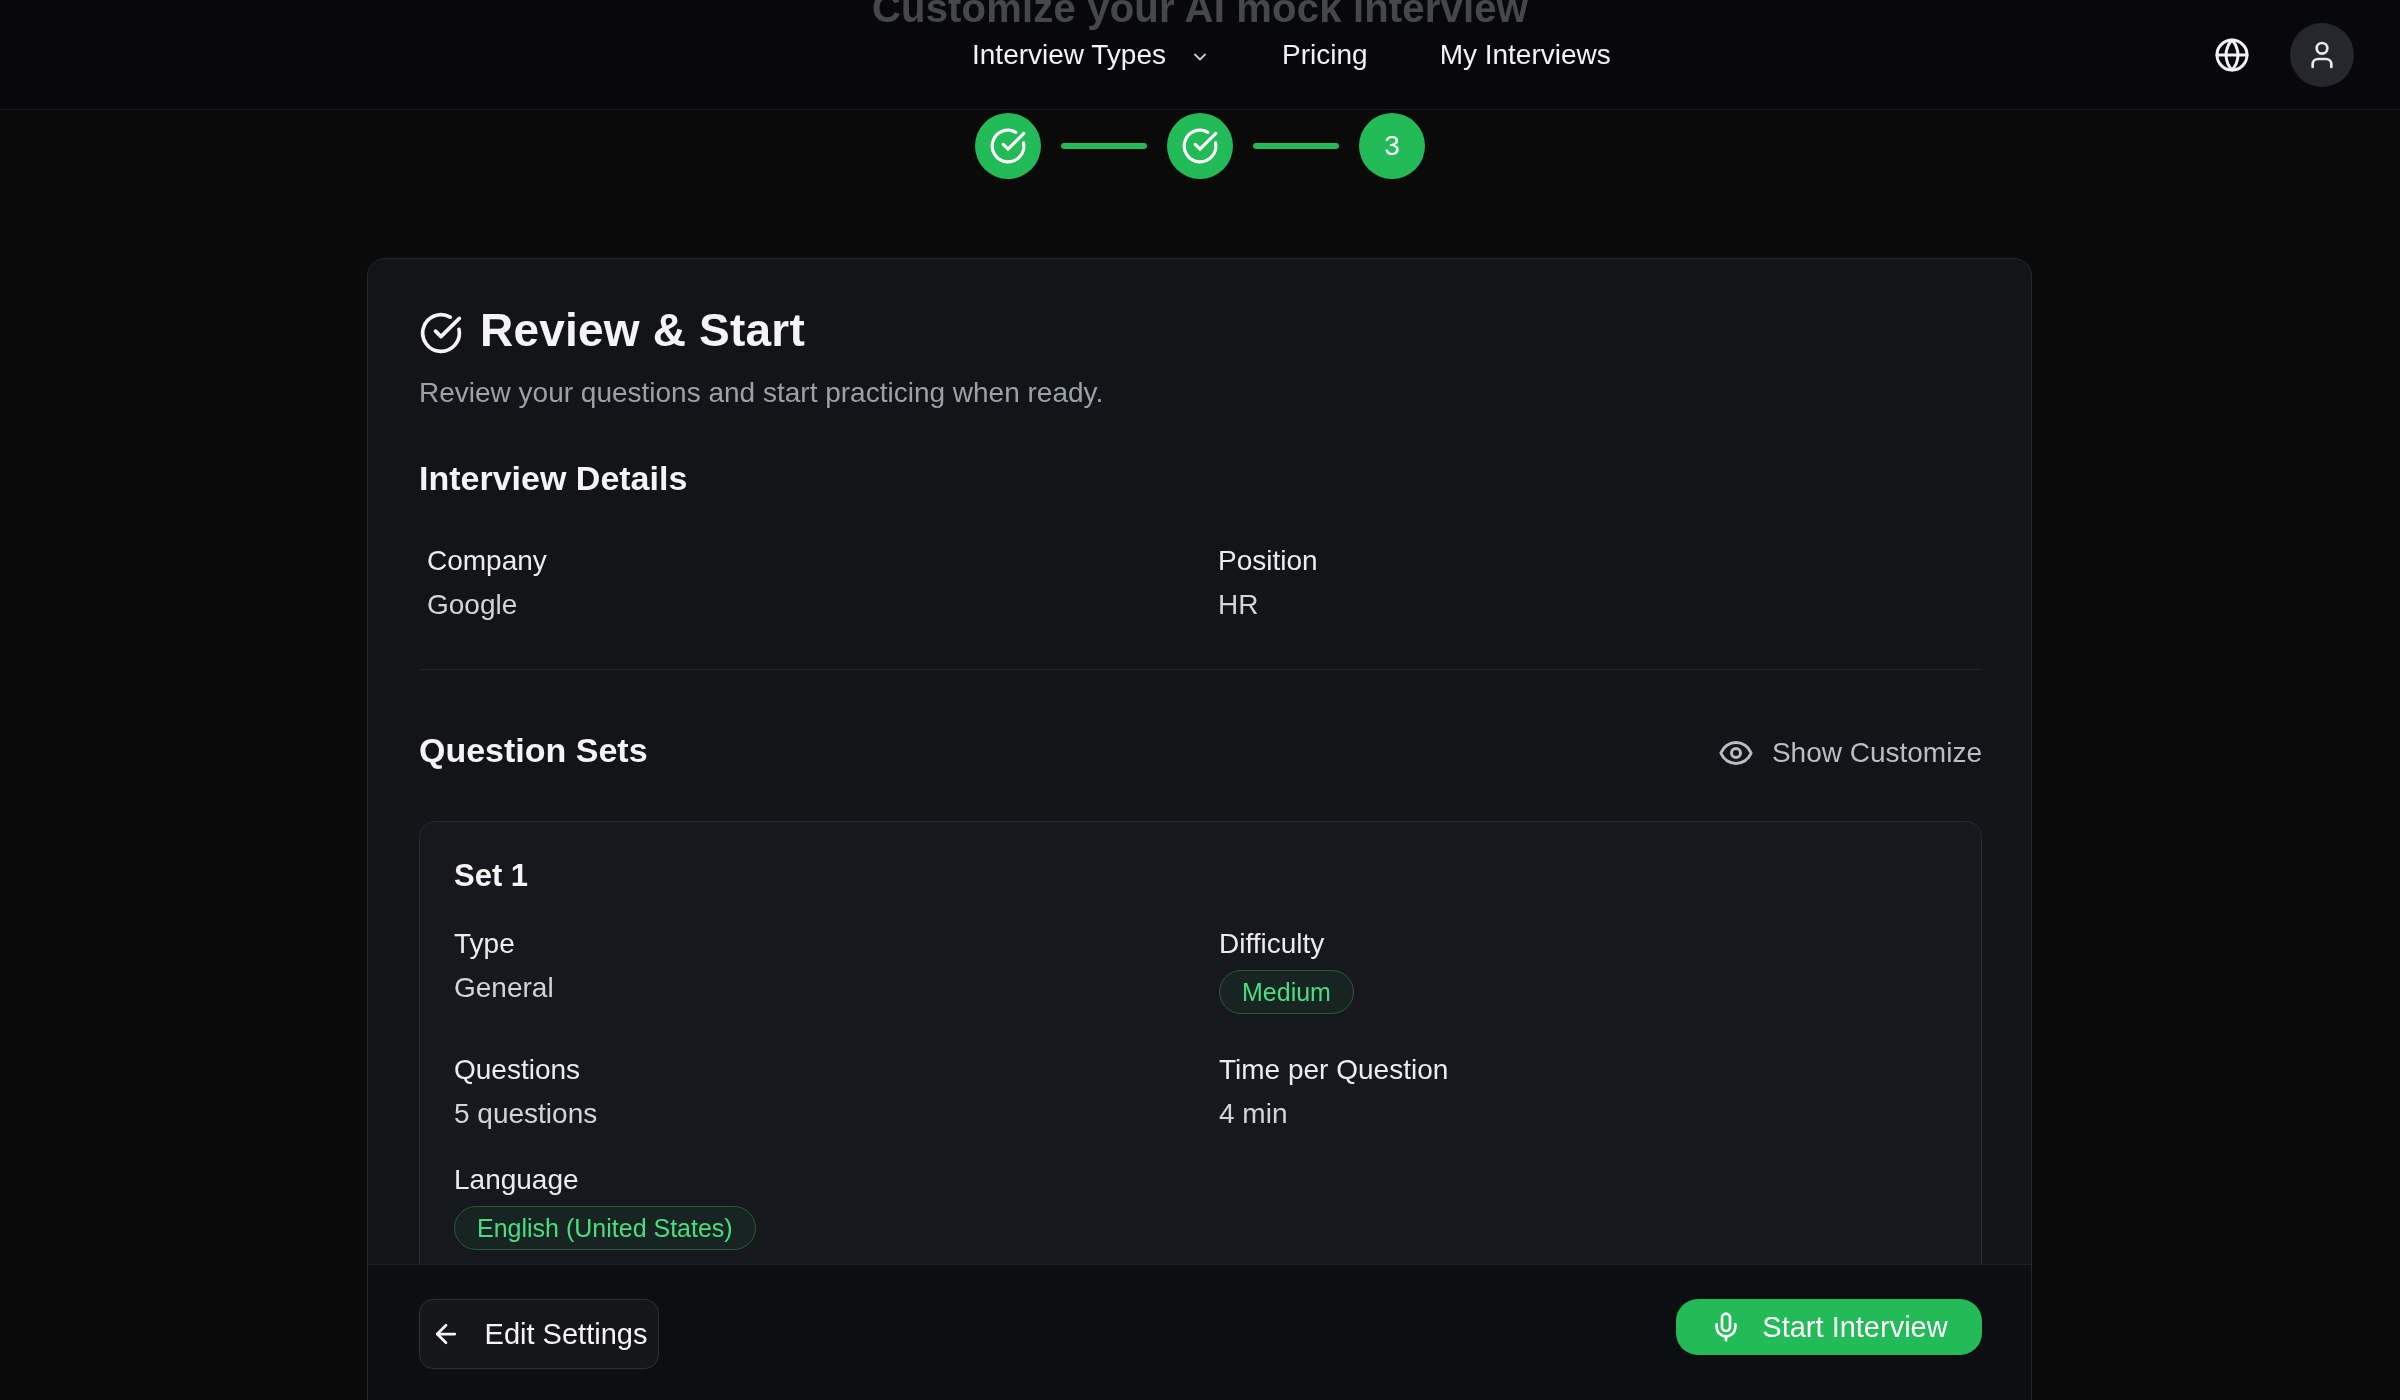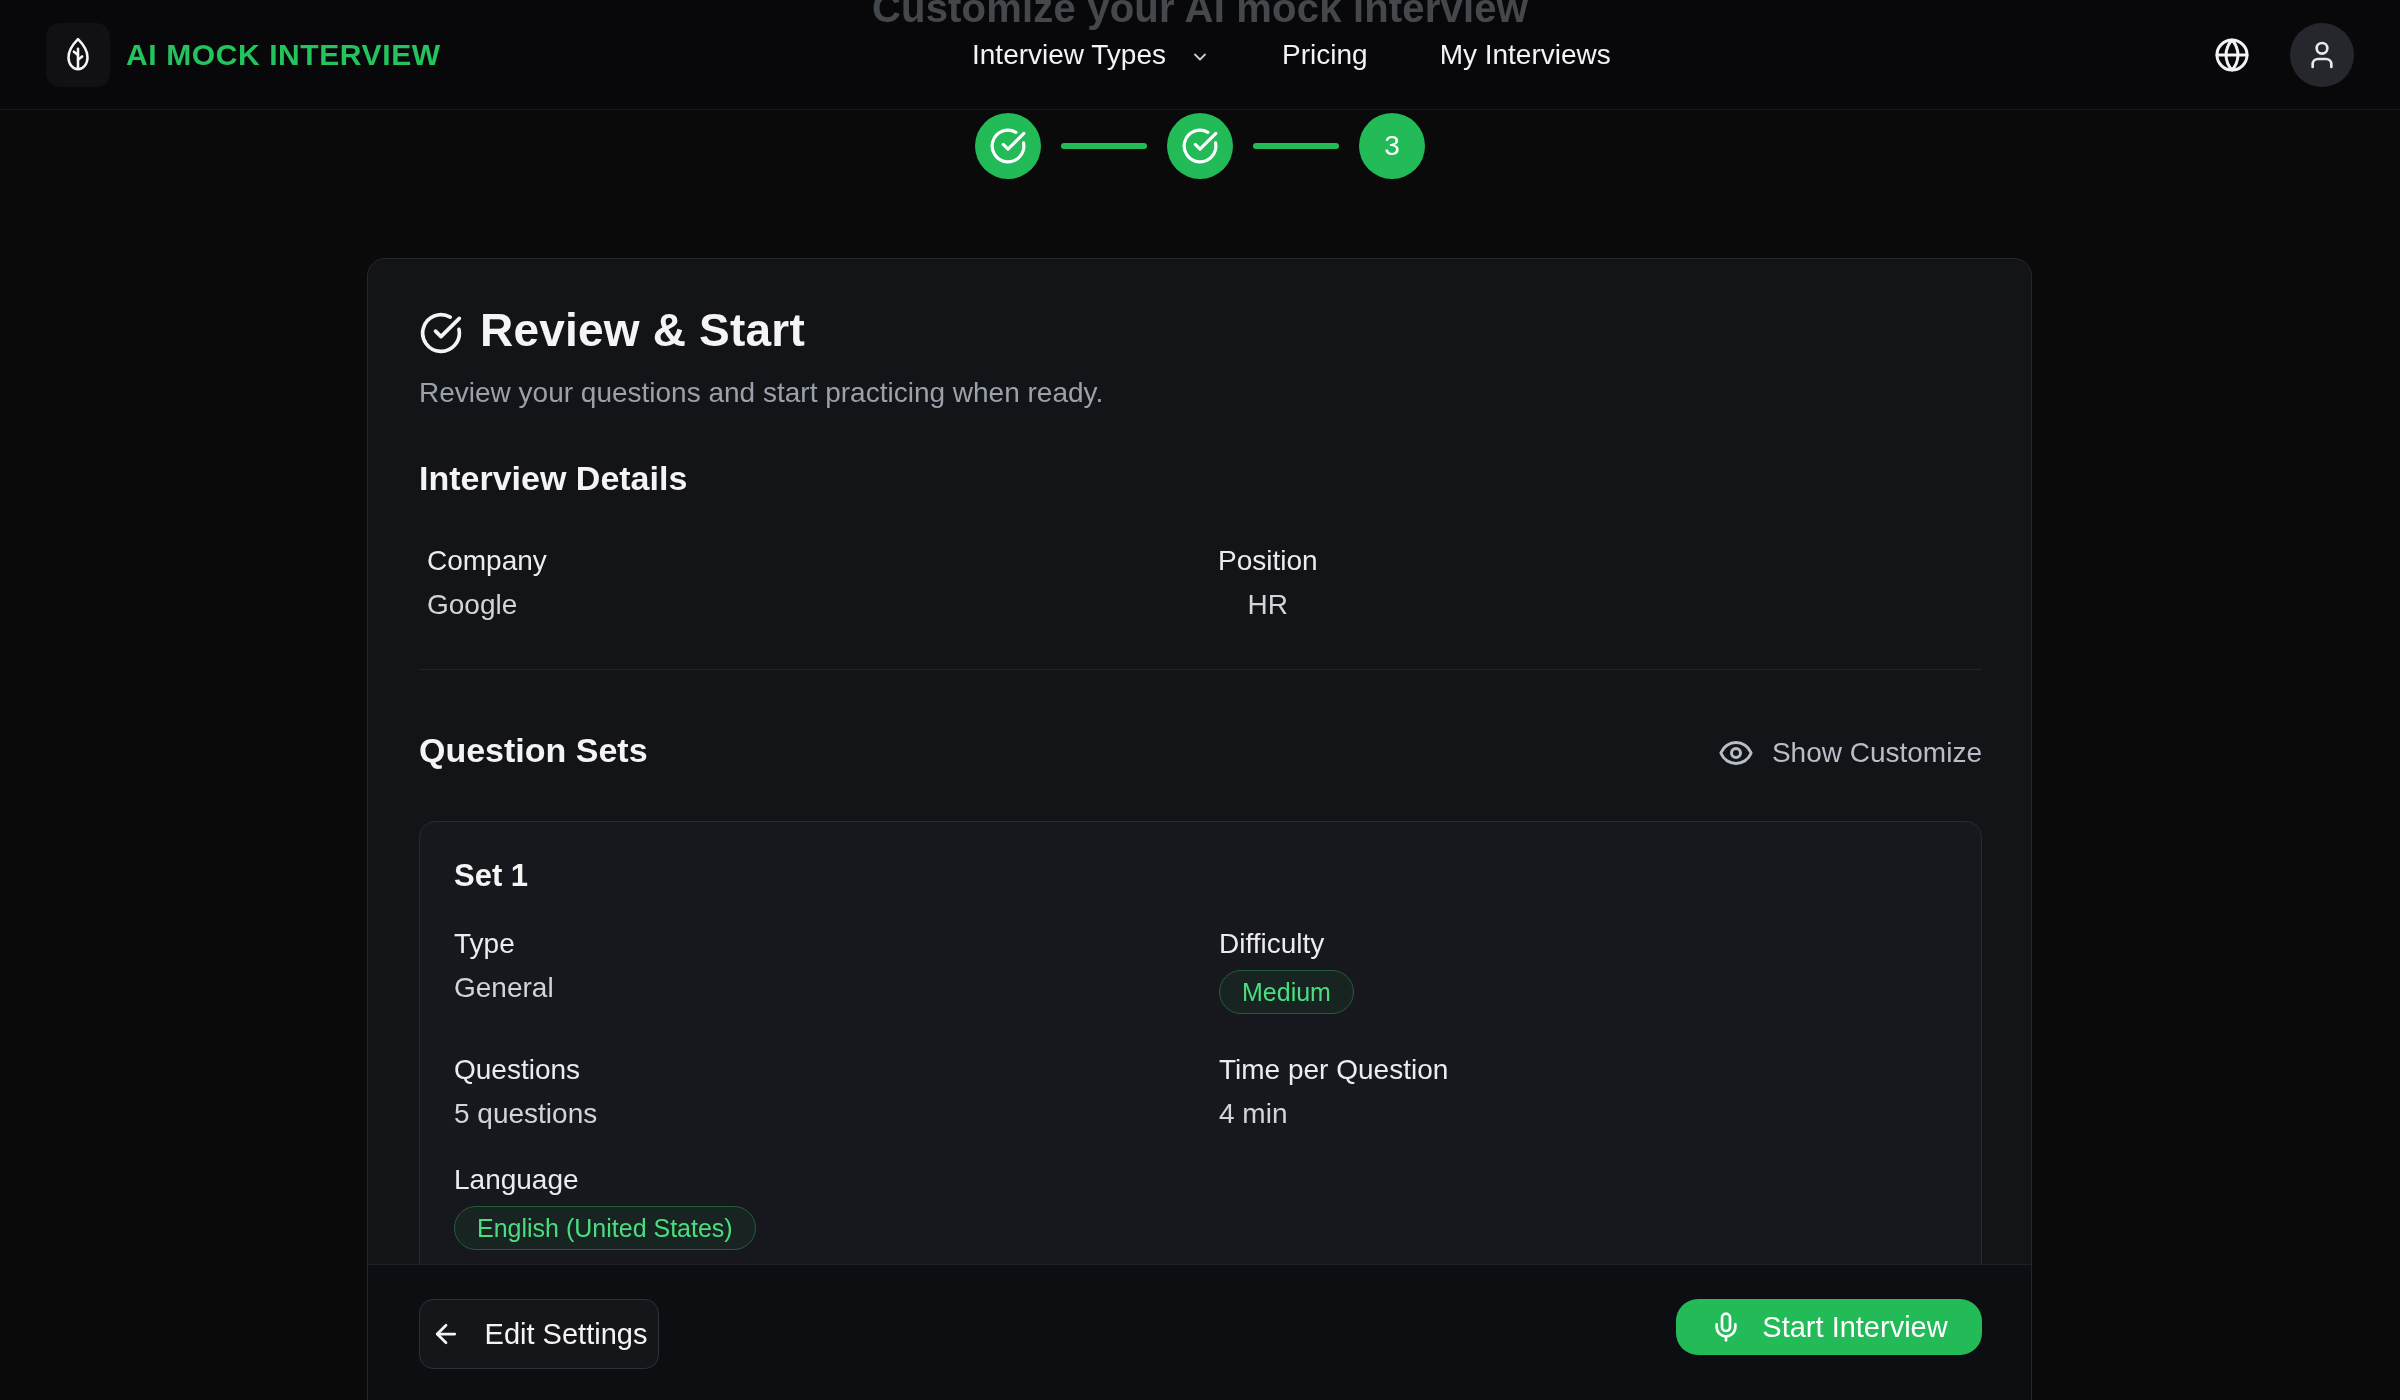--- a/index.html
+++ b/index.html
@@ -134,31 +134,20 @@
     font-size:29px; font-weight:500; cursor:pointer;
     font-family:"Liberation Sans", sans-serif;
   }
 </style>
 </head>
 <body>
 
 <div class="page-heading">Customize your AI mock interview</div>
 
 <header class="navbar">
-  <div class="brand">
-    <span class="brand-tile">
-      <svg width="38" height="38" viewBox="0 0 24 24" fill="none" stroke="currentColor" stroke-width="1.6" stroke-linecap="round" stroke-linejoin="round">
-        <path d="M12 2C8.5 5.5 6 9.5 6 13.5C6 17.6 8.7 21 12 21C15.3 21 18 17.6 18 13.5C18 9.5 15.5 5.5 12 2Z"></path>
-        <path d="M12 20V8"></path>
-          <path d="M12 12L9.4 9.9"></path>
-          <path d="M12 15L14.6 12.9"></path>
-      </svg>
-    </span>
-    <span class="brand-name">AI MOCK INTERVIEW</span>
-  </div>
 
   <nav class="nav-links">
     <div class="nav-link">
       <span>Interview Types</span>
       <span class="chev">
         <svg width="20" height="20" viewBox="0 0 24 24" fill="none" stroke="currentColor" stroke-width="2.2" stroke-linecap="round" stroke-linejoin="round">
             <path d="m6 9 6 6 6-6"></path>
           </svg>
       </span>
     </div>
@@ -223,21 +212,21 @@
   </span>
   <h1 class="card-title">Review &amp; Start</h1>
   <p class="card-subtitle">Review your questions and start practicing when ready.</p>
 
   <h2 class="section-heading" id="details-heading">Interview Details</h2>
 
   <div class="field" style="left:51px; top:284px;margin-left:8px;">
     <div class="field-label">Company</div>
     <div class="field-value">Google</div>
   </div>
-  <div class="field" style="left:850px; top:284px;align-items:center;">
+  <div class="field" style="left:850px; top:284px;">
     <div class="field-label">Position</div>
     <div class="field-value">HR</div>
   </div>
 
   <div class="divider"></div>
 
   <h2 class="section-heading" id="qs-heading">Question Sets</h2>
 
   <div class="show-questions">
     <span>

